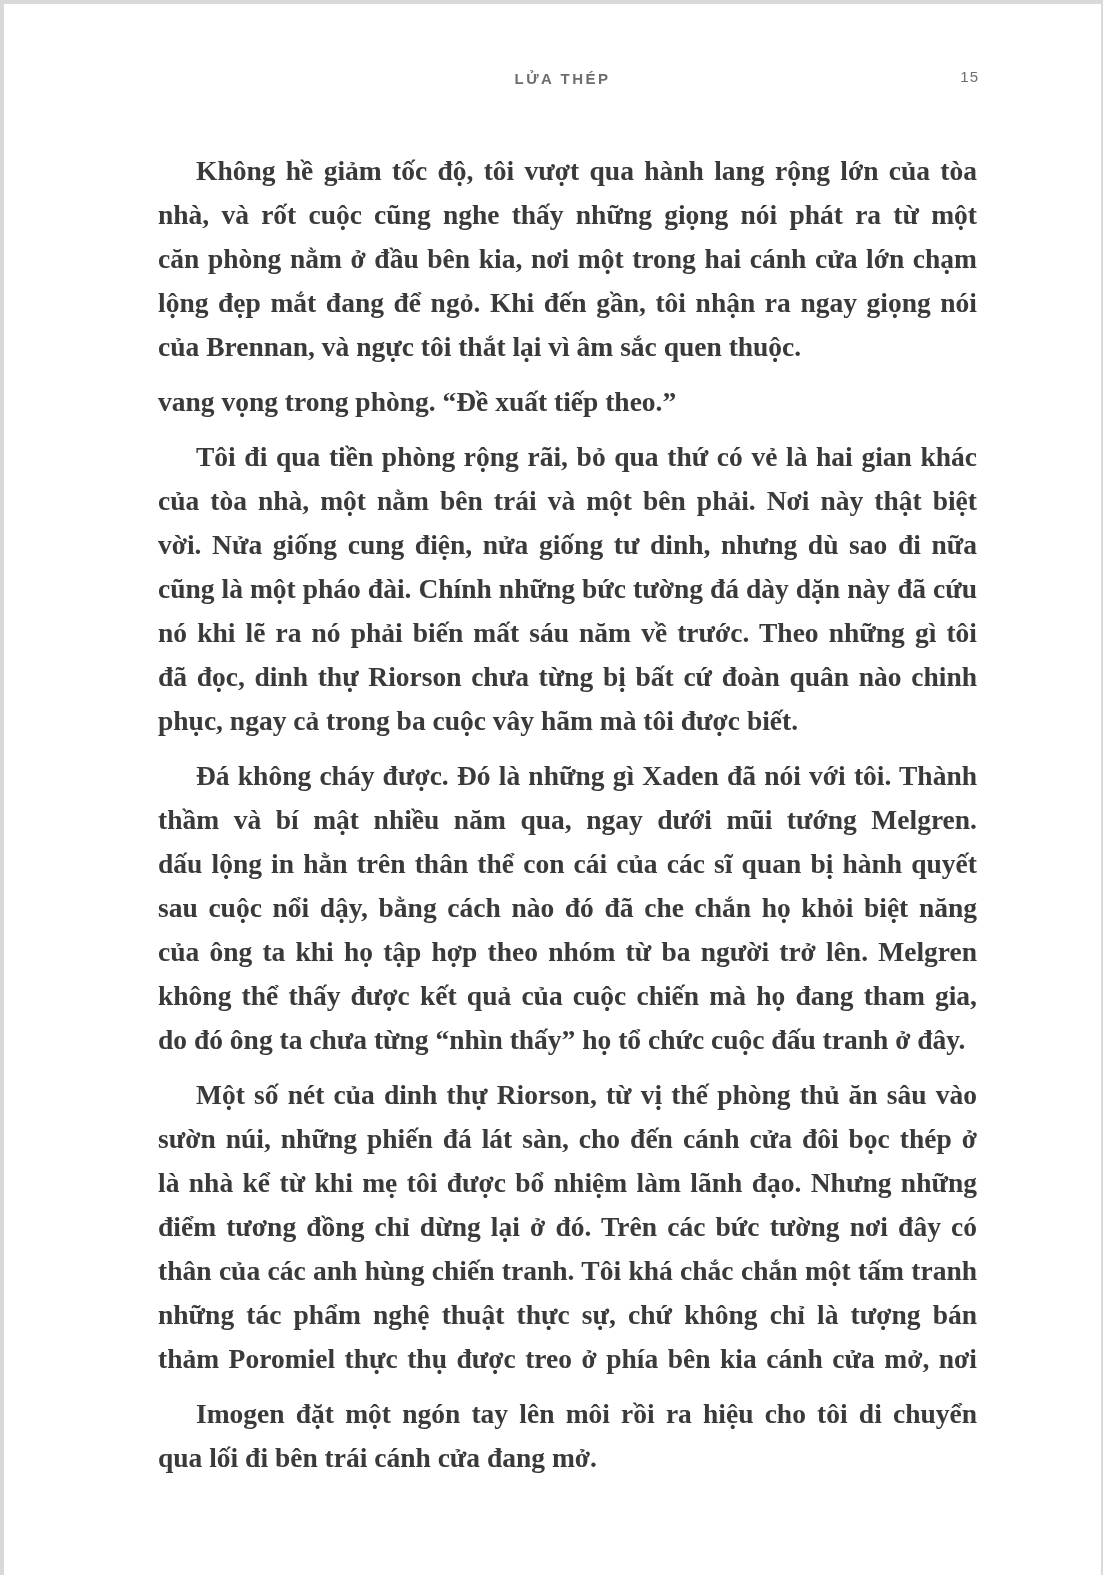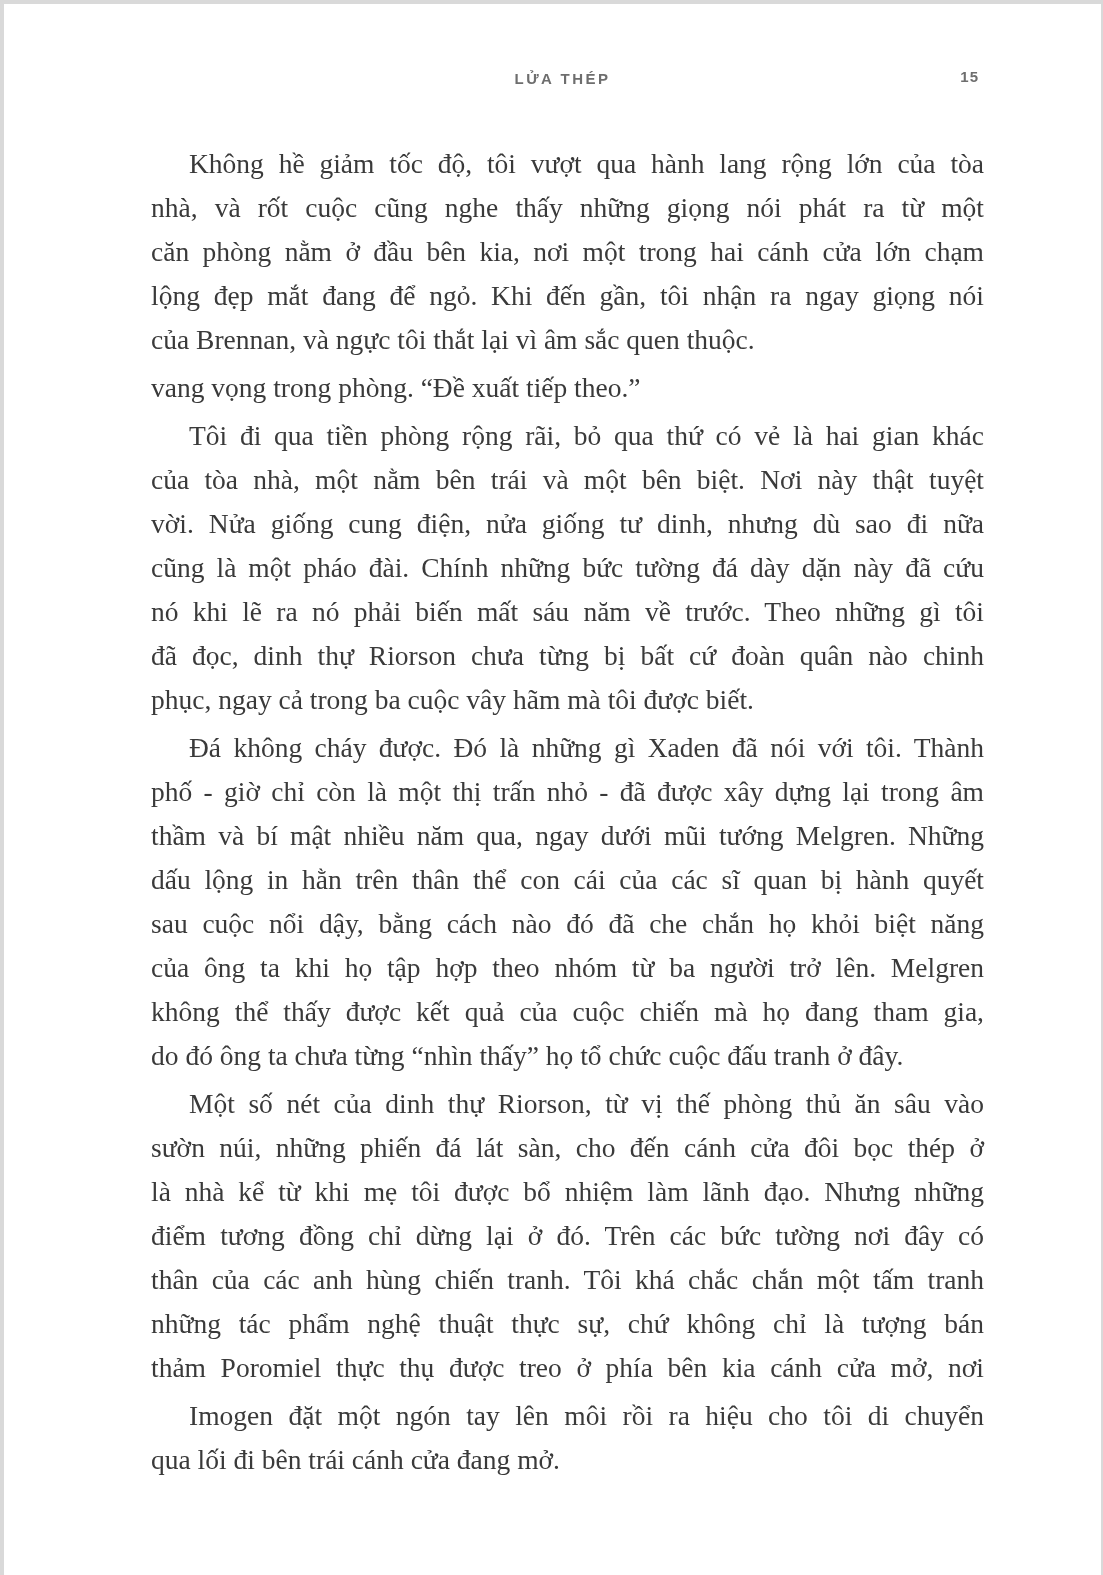--- a/index.html
+++ b/index.html
@@ -36,36 +36,36 @@
     text-align: center;
     font-size: 15px;
     font-weight: 700;
     letter-spacing: 2.5px;
   }
   .running-page-number {
     position: absolute;
     right: 0;
     top: 0;
     font-size: 15px;
-    font-weight: 700;
+    font-weight: 400;
     letter-spacing: 1px;
   }
 
   
   .page-body {
     position: absolute;
     left: 141px;
     top: 132px;
     width: 845px;
     font-family: "Liberation Serif", serif;
     font-size: 27.5px;
     color: var(--text-color, #3a3a3a);
   }
 
-  .paragraph { margin: 0; }
+  .paragraph { margin: 7px; font-weight: bold; }
 
   .line {
     height: 44px;
     line-height: 44px;
     text-align: justify;
     text-align-last: justify;
     -moz-text-align-last: justify;
     overflow: hidden;
   }
   .line.first { text-indent: 38px; }
@@ -88,30 +88,29 @@
         <div class="line">nhà, và rốt cuộc cũng nghe thấy những giọng nói phát ra từ một</div>
         <div class="line">căn phòng nằm ở đầu bên kia, nơi một trong hai cánh cửa lớn chạm</div>
         <div class="line">lộng đẹp mắt đang để ngỏ. Khi đến gần, tôi nhận ra ngay giọng nói</div>
         <div class="line last">của Brennan, và ngực tôi thắt lại vì âm sắc quen thuộc.</div>
       </div>
       <div class="paragraph">
         <div class="line last">vang vọng trong phòng. “Đề xuất tiếp theo.”</div>
       </div>
       <div class="paragraph">
         <div class="line first">Tôi đi qua tiền phòng rộng rãi, bỏ qua thứ có vẻ là hai gian khác</div>
-        <div class="line">của tòa nhà, một nằm bên trái và một bên biệt. Nơi này thật tuyệt</div>
+        <div class="line">của tòa nhà, một nằm bên trái và một bên phải. Nơi này thật biệt</div>
         <div class="line">vời. Nửa giống cung điện, nửa giống tư dinh, nhưng dù sao đi nữa</div>
         <div class="line">cũng là một pháo đài. Chính những bức tường đá dày dặn này đã cứu</div>
         <div class="line">nó khi lẽ ra nó phải biến mất sáu năm về trước. Theo những gì tôi</div>
         <div class="line">đã đọc, dinh thự Riorson chưa từng bị bất cứ đoàn quân nào chinh</div>
         <div class="line last">phục, ngay cả trong ba cuộc vây hãm mà tôi được biết.</div>
       </div>
       <div class="paragraph">
         <div class="line first">Đá không cháy được. Đó là những gì Xaden đã nói với tôi. Thành</div>
-        <div class="line">phố - giờ chỉ còn là một thị trấn nhỏ - đã được xây dựng lại trong âm</div>
         <div class="line">thầm và bí mật nhiều năm qua, ngay dưới mũi tướng Melgren. Những</div>
         <div class="line">dấu lộng in hằn trên thân thể con cái của các sĩ quan bị hành quyết</div>
         <div class="line">sau cuộc nổi dậy, bằng cách nào đó đã che chắn họ khỏi biệt năng</div>
         <div class="line">của ông ta khi họ tập hợp theo nhóm từ ba người trở lên. Melgren</div>
         <div class="line">không thể thấy được kết quả của cuộc chiến mà họ đang tham gia,</div>
         <div class="line last">do đó ông ta chưa từng “nhìn thấy” họ tổ chức cuộc đấu tranh ở đây.</div>
       </div>
       <div class="paragraph">
         <div class="line first">Một số nét của dinh thự Riorson, từ vị thế phòng thủ ăn sâu vào</div>
         <div class="line">sườn núi, những phiến đá lát sàn, cho đến cánh cửa đôi bọc thép ở</div>

